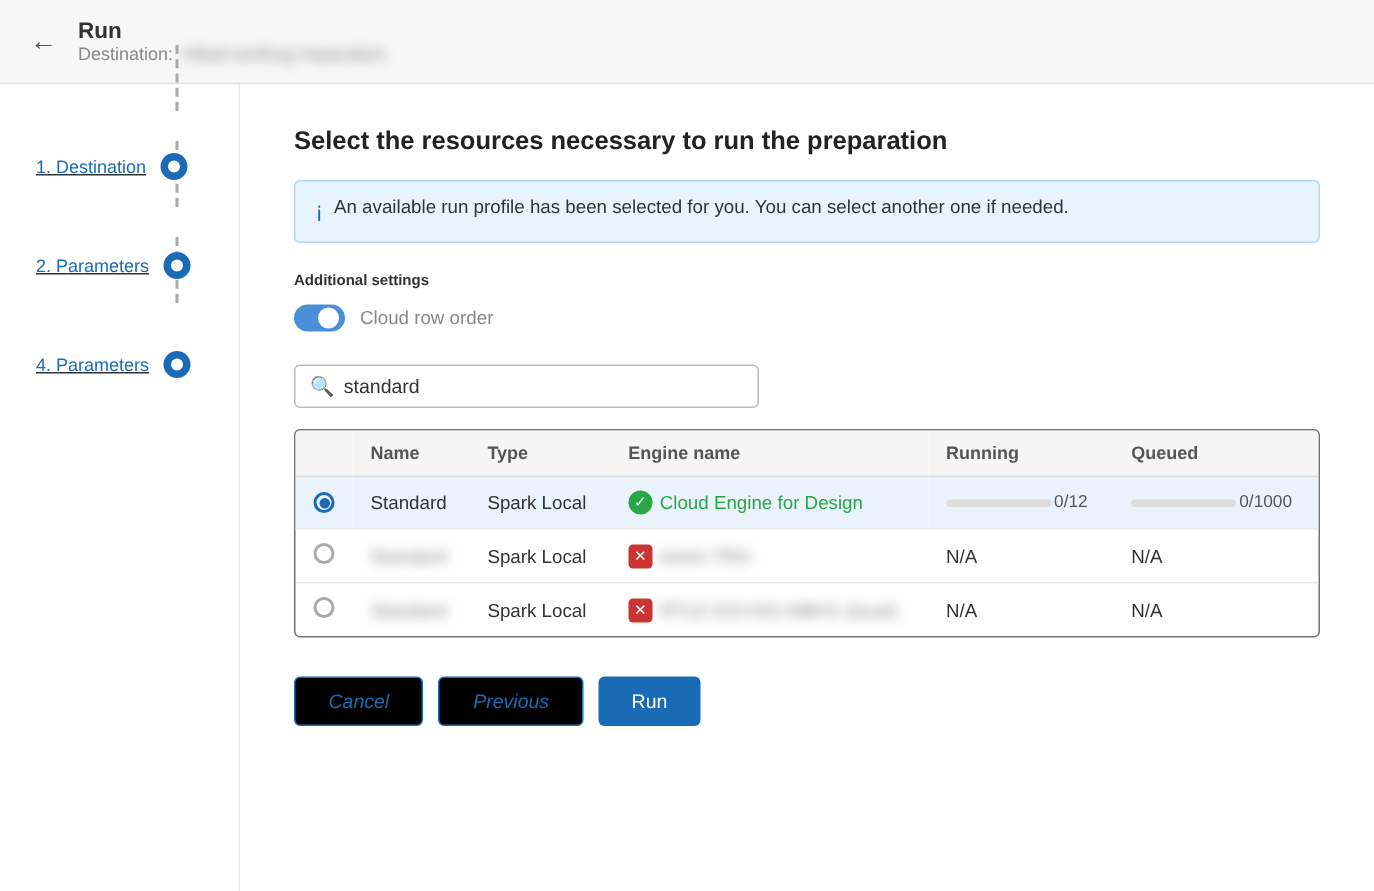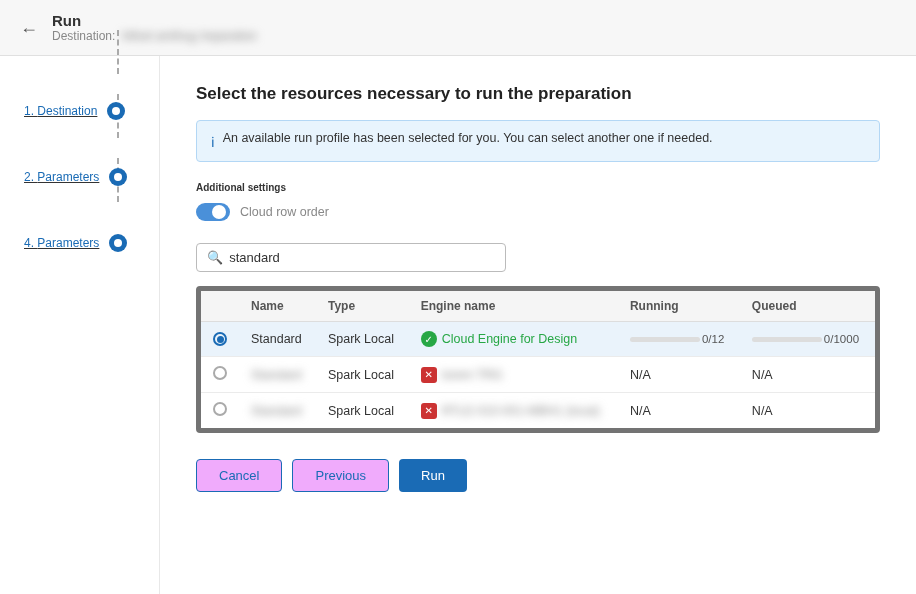--- a/index.html
+++ b/index.html
@@ -183,21 +183,21 @@
       border: none;
       outline: none;
       font-size: 13px;
       color: #333;
       width: 100%;
       background: transparent;
     }
 
     
     .table-wrap {
-      border: 5px solid #737373;
+      border: 1px solid #737373;
       border-radius: 4px;
       overflow: hidden;
       margin-bottom: 22px;
     }
     table {
       width: 100%;
       border-collapse: collapse;
       font-size: 12.5px;
     }
     thead tr {
@@ -317,22 +317,23 @@
     }
     .btn {
       padding: 8px 22px;
       border-radius: 4px;
       font-size: 13px;
       cursor: pointer;
       font-weight: 500;
     }
     .btn-outline {
       border: 1px solid #1a6bb5;
-      background: #f0abfc;
+      background: #000000;
       color: #1a6bb5;
+      font-style: italic;
     }
     .btn-primary {
       border: none;
       background: #1a6bb5;
       color: #fff;
     }
   </style>
 </head>
 <body>
 

